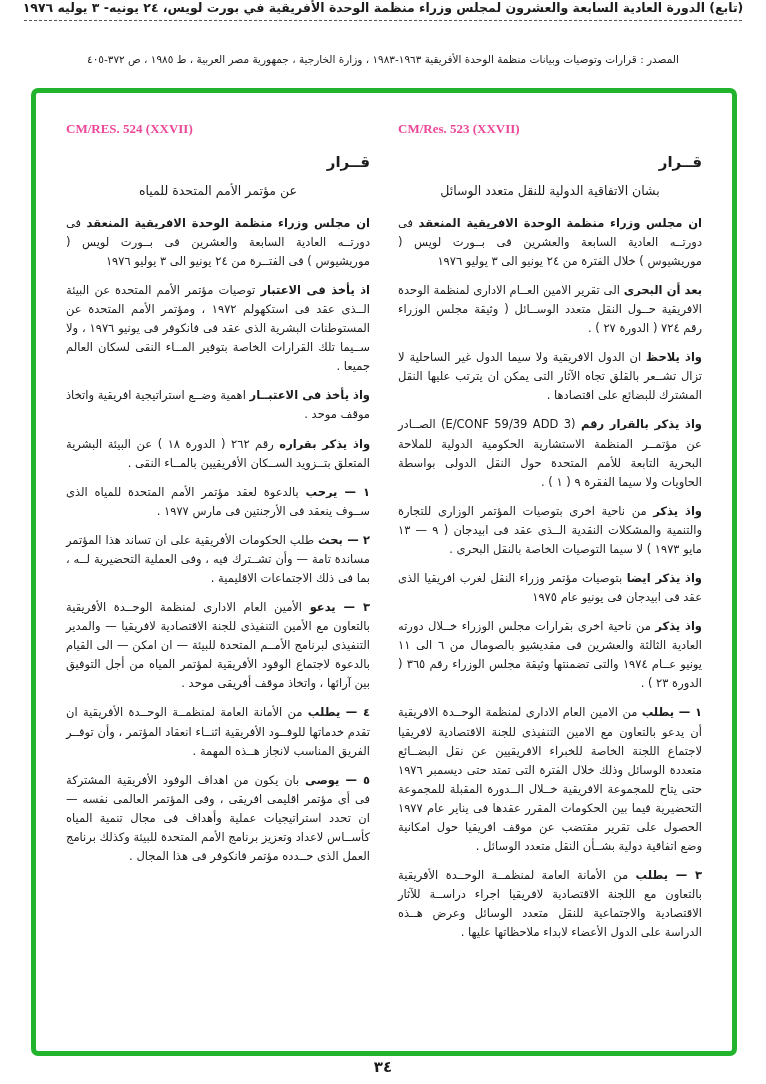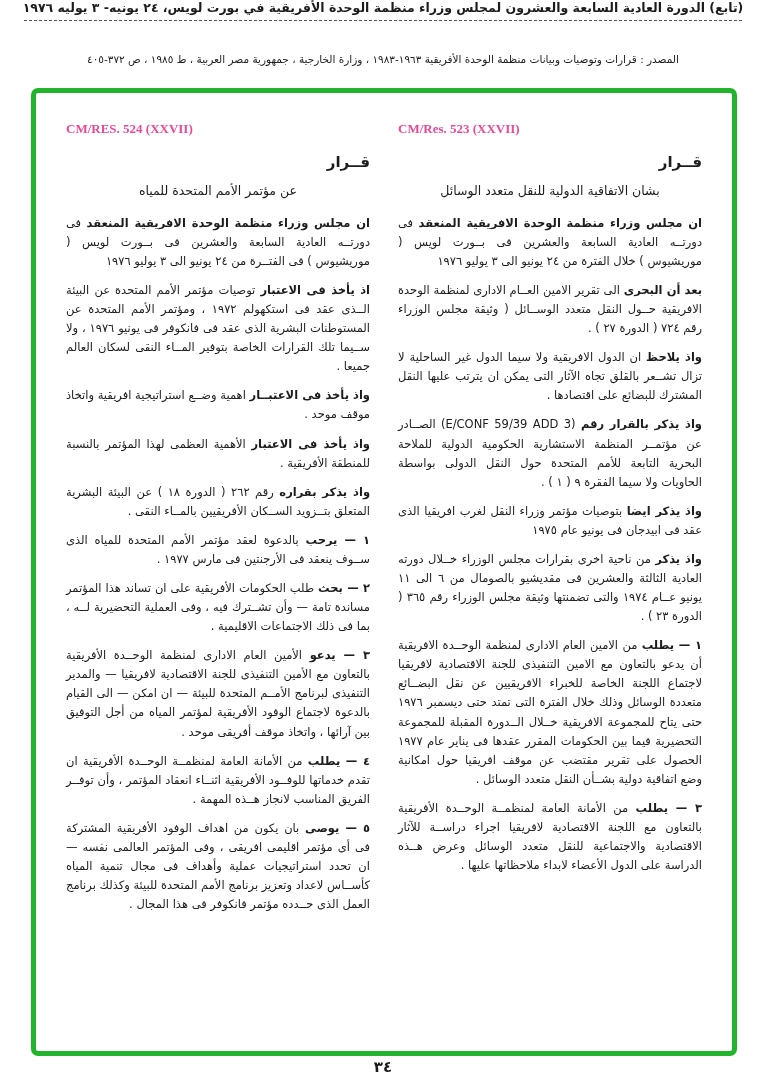--- a/index.html
+++ b/index.html
@@ -42,35 +42,35 @@
 
     <div class="col">
       <div class="ref">CM/Res. 523 (XXVII)</div>
       <div class="res-title">قــرار</div>
       <div class="res-subject">بشان الاتفاقية الدولية للنقل متعدد الوسائل</div>
 
       <p class="para"><span class="lead">ان مجلس وزراء منظمة الوحدة الافريقية المنعقد</span><span> فى دورتــه العادية السابعة والعشرين فى بــورت لويس ( موريشيوس ) خلال الفترة من ٢٤ يونيو الى ٣ يوليو ١٩٧٦</span></p>
       <p class="para"><span class="lead">بعد أن البحرى</span><span> الى تقرير الامين العــام الادارى لمنظمة الوحدة الافريقية حــول النقل متعدد الوســائل ( وثيقة مجلس الوزراء رقم ٧٢٤ ( الدورة ٢٧ ) .</span></p>
       <p class="para"><span class="lead">واذ يلاحظ</span><span> ان الدول الافريقية ولا سيما الدول غير الساحلية لا تزال تشــعر بالقلق تجاه الآثار التى يمكن ان يترتب عليها النقل المشترك للبضائع على اقتصادها .</span></p>
       <p class="para"><span class="lead">واذ يذكر بالقرار رقم</span><span> (E/CONF 59/39 ADD 3) الصــادر عن مؤتمــر المنظمة الاستشارية الحكومية الدولية للملاحة البحرية التابعة للأمم المتحدة حول النقل الدولى بواسطة الحاويات ولا سيما الفقرة ٩ ( ١ ) .</span></p>
+      <p class="para"><span class="lead">واذ يذكر</span><span> من ناحية اخرى بتوصيات المؤتمر الوزارى للتجارة والتنمية والمشكلات النقدية الــذى عقد فى ابيدجان ( ٩ — ١٣ مايو ١٩٧٣ ) لا سيما التوصيات الخاصة بالنقل البحرى .</span></p>
       <p class="para"><span class="lead">واذ يذكر ايضا</span><span> بتوصيات مؤتمر وزراء النقل لغرب افريقيا الذى عقد فى ابيدجان فى يونيو عام ١٩٧٥</span></p>
       <p class="para"><span class="lead">واذ يذكر</span><span> من ناحية اخرى بقرارات مجلس الوزراء خــلال دورته العادية الثالثة والعشرين فى مقديشيو بالصومال من ٦ الى ١١ يونيو عــام ١٩٧٤ والتى تضمنتها وثيقة مجلس الوزراء رقم ٣٦٥ ( الدورة ٢٣ ) .</span></p>
       <p class="para"><span class="lead">١ — يطلب</span><span> من الامين العام الادارى لمنظمة الوحــدة الافريقية أن يدعو بالتعاون مع الامين التنفيذى للجنة الاقتصادية لافريقيا لاجتماع اللجنة الخاصة للخبراء الافريقيين عن نقل البضــائع متعددة الوسائل وذلك خلال الفترة التى تمتد حتى ديسمبر ١٩٧٦ حتى يتاح للمجموعة الافريقية خــلال الــدورة المقبلة للمجموعة التحضيرية فيما بين الحكومات المقرر عقدها فى يناير عام ١٩٧٧ الحصول على تقرير مقتضب عن موقف افريقيا حول امكانية وضع اتفاقية دولية بشــأن النقل متعدد الوسائل .</span></p>
       <p class="para"><span class="lead">٣ — يطلب</span><span> من الأمانة العامة لمنظمــة الوحــدة الأفريقية بالتعاون مع اللجنة الاقتصادية لافريقيا اجراء دراســة للآثار الاقتصادية والاجتماعية للنقل متعدد الوسائل وعرض هــذه الدراسة على الدول الأعضاء لابداء ملاحظاتها عليها .</span></p>
     </div>
 
     <div class="col">
       <div class="ref">CM/RES. 524 (XXVII)</div>
       <div class="res-title">قــرار</div>
       <div class="res-subject">عن مؤتمر الأمم المتحدة للمياه</div>
 
       <p class="para"><span class="lead">ان مجلس وزراء منظمة الوحدة الافريقية المنعقد</span><span> فى دورتــه العادية السابعة والعشرين فى بــورت لويس ( موريشيوس ) فى الفتــرة من ٢٤ يونيو الى ٣ يوليو ١٩٧٦</span></p>
       <p class="para"><span class="lead">اذ يأخذ فى الاعتبار</span><span> توصيات مؤتمر الأمم المتحدة عن البيئة الــذى عقد فى استكهولم ١٩٧٢ ، ومؤتمر الأمم المتحدة عن المستوطنات البشرية الذى عقد فى فانكوفر فى يونيو ١٩٧٦ ، ولا ســيما تلك القرارات الخاصة بتوفير المــاء النقى لسكان العالم جميعا .</span></p>
       <p class="para"><span class="lead">واذ يأخذ فى الاعتبــار</span><span> اهمية وضــع استراتيجية افريقية واتخاذ موقف موحد .</span></p>
-      <p class="para"><span class="lead">واذ يأخذ فى الاعتبار</span><span> الأهمية العظمى لهذا المؤتمر بالنسبة للمنطقة الأفريقية .</span></p>
       <p class="para"><span class="lead">واذ يذكر بقراره</span><span> رقم ٢٦٢ ( الدورة ١٨ ) عن البيئة البشرية المتعلق بتــزويد الســكان الأفريقيين بالمــاء النقى .</span></p>
       <p class="para"><span class="lead">١ — يرحب</span><span> بالدعوة لعقد مؤتمر الأمم المتحدة للمياه الذى ســوف ينعقد فى الأرجنتين فى مارس ١٩٧٧ .</span></p>
       <p class="para"><span class="lead">٢ — بحث</span><span> طلب الحكومات الأفريقية على ان تساند هذا المؤتمر مساندة تامة — وأن تشــترك فيه ، وفى العملية التحضيرية لــه ، بما فى ذلك الاجتماعات الاقليمية .</span></p>
       <p class="para"><span class="lead">٣ — يدعو</span><span> الأمين العام الادارى لمنظمة الوحــدة الأفريقية بالتعاون مع الأمين التنفيذى للجنة الاقتصادية لافريقيا — والمدير التنفيذى لبرنامج الأمــم المتحدة للبيئة — ان امكن — الى القيام بالدعوة لاجتماع الوفود الأفريقية لمؤتمر المياه من أجل التوفيق بين آرائها ، واتخاذ موقف أفريقى موحد .</span></p>
       <p class="para"><span class="lead">٤ — يطلب</span><span> من الأمانة العامة لمنظمــة الوحــدة الأفريقية ان تقدم خدماتها للوفــود الأفريقية اثنــاء انعقاد المؤتمر ، وأن توفــر الفريق المناسب لانجاز هــذه المهمة .</span></p>
       <p class="para"><span class="lead">٥ — يوصى</span><span> بان يكون من اهداف الوفود الأفريقية المشتركة فى أى مؤتمر اقليمى افريقى ، وفى المؤتمر العالمى نفسه — ان تحدد استراتيجيات عملية وأهداف فى مجال تنمية المياه كأســاس لاعداد وتعزيز برنامج الأمم المتحدة للبيئة وكذلك برنامج العمل الذى حــدده مؤتمر فانكوفر فى هذا المجال .</span></p>
     </div>
 
   </div>
 </div>

